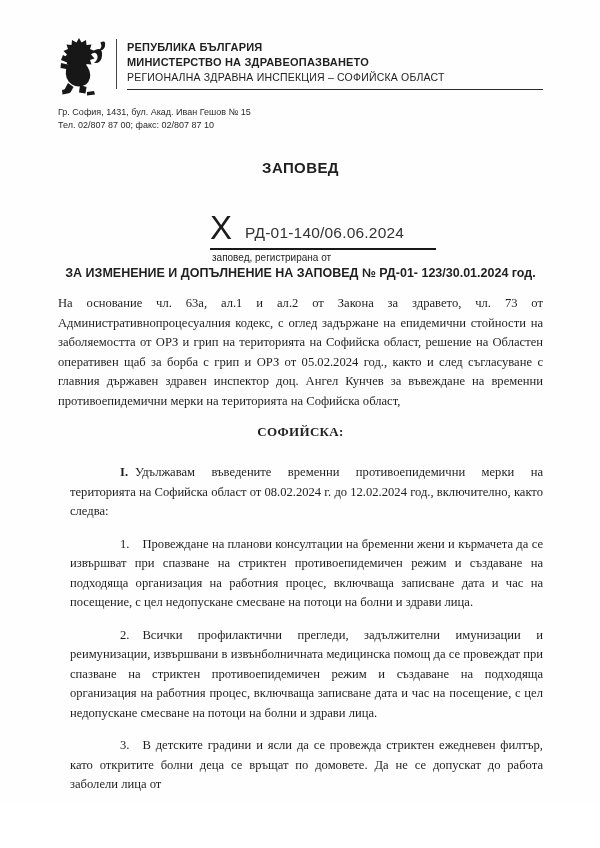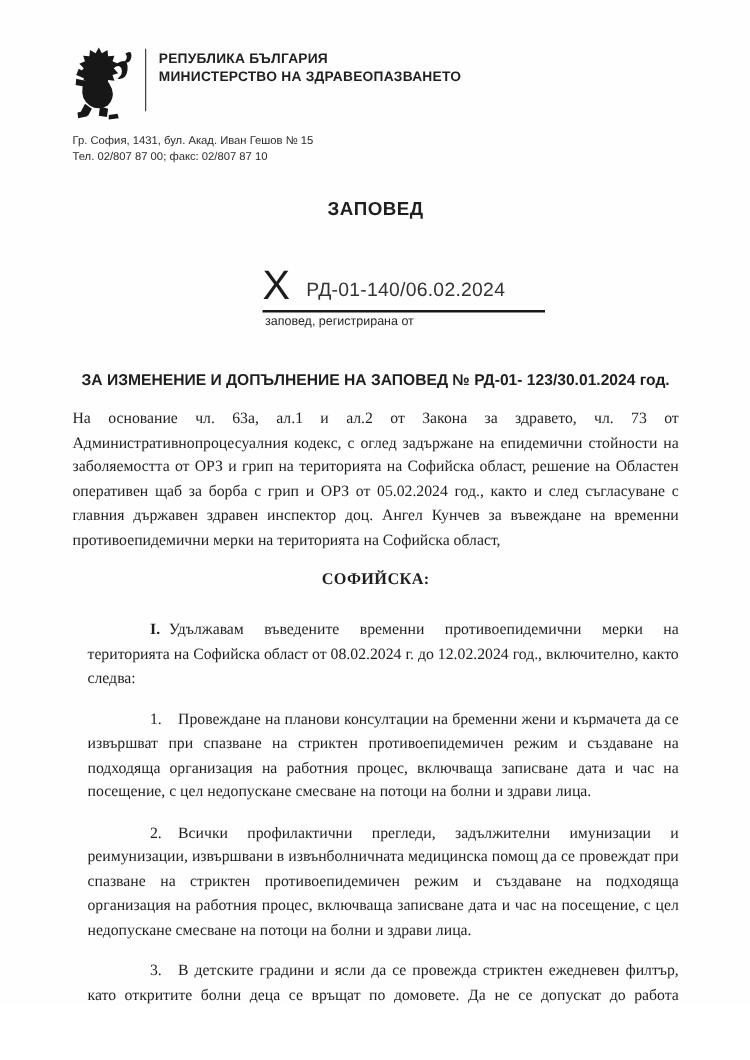--- a/index.html
+++ b/index.html
@@ -40,21 +40,21 @@
                font-family:"Liberation Sans", sans-serif; }
   .sig-row { display:flex; align-items:flex-end; border-bottom:2px solid #181818;
              padding-bottom:5px; }
   .sig-x { font-size:33px; line-height:30px; font-weight:400; color:#1c1c1c; }
   .sig-number { font-size:15.5px; color:#333; margin-left:13px; padding-bottom:1px;
                 letter-spacing:0.2px; white-space:nowrap; }
   .sig-meta { margin-left:2px; font-size:10px; line-height:15px; color:#262626; }
 
   
   .subject { text-align:center; font-family:"Liberation Sans", sans-serif;
-             font-weight:bold; font-size:12.5px; margin-top:31px; line-height:16px; }
+             font-weight:bold; font-size:12.5px; line-height:16px; }
   .preamble { margin-top:13px; font-size:12.6px; line-height:19.6px; text-align:justify; }
   .order-word { text-align:center; font-weight:bold; font-size:13px; margin-top:9px;
                 letter-spacing:0.3px; }
   .par { font-size:12.6px; line-height:19.6px; text-align:justify; text-indent:50px;margin-left:12px; }
   .section-i { margin-top:23px; }
   .section-i .num { font-weight:bold; margin-right:7px; }
   .item { margin-top:9px; }
   .item .num { margin-right:13px; }
 </style>
 </head>
@@ -79,36 +79,37 @@
         <path d="M20 94 l11 8 -6 11 -13 -4 8 -15 Z"></path>
         <path d="M44 98 l13 4 -2 13 -13 -2 2 -15 Z"></path>
         <path d="M8 108 l13 -3 3 9 -15 3 Z"></path>
         <path d="M58 112 l14 -2 2 7 -16 2 Z"></path>
       </g>
     </svg>
     <div class="header-divider"></div>
     <div class="header-text">
       <div class="header-line-bold">РЕПУБЛИКА БЪЛГАРИЯ</div>
       <div class="header-line-bold">МИНИСТЕРСТВО НА ЗДРАВЕОПАЗВАНЕТО</div>
+      <div class="header-line-reg">РЕГИОНАЛНА ЗДРАВНА ИНСПЕКЦИЯ – СОФИЙСКА ОБЛАСТ</div>
     </div>
   </div>
 
   <div class="contact-row">
     <div class="contact-left">
       <div>Гр. София, 1431, бул. Акад. Иван Гешов № 15</div>
       <div>Тел. 02/807 87 00;  факс: 02/807 87 10</div>
     </div>
   </div>
 
   <div class="doc-title">ЗАПОВЕД</div>
 
   <div class="sig-block">
     <div class="sig-row">
       <span class="sig-x">X</span>
-      <span class="sig-number">РД-01-140/06.02.2024</span>
+      <span class="sig-number">РД-01-140/06.06.2024</span>
     </div>
     <div class="sig-meta">
       <div>заповед, регистрирана от</div>
     </div>
   </div>
 
   <div class="subject">ЗА ИЗМЕНЕНИЕ И ДОПЪЛНЕНИЕ НА ЗАПОВЕД № РД-01- 123/30.01.2024 год.</div>
 
   <p class="preamble">На основание чл. 63а, ал.1 и ал.2 от Закона за здравето, чл. 73 от Административнопроцесуалния кодекс, с оглед задържане на епидемични стойности на заболяемостта от ОРЗ и грип на територията на Софийска област, решение на Областен оперативен щаб за борба с грип и ОРЗ от 05.02.2024 год., както и след съгласуване с главния държавен здравен инспектор доц. Ангел Кунчев за въвеждане на временни противоепидемични мерки на територията на Софийска област,</p>
 

